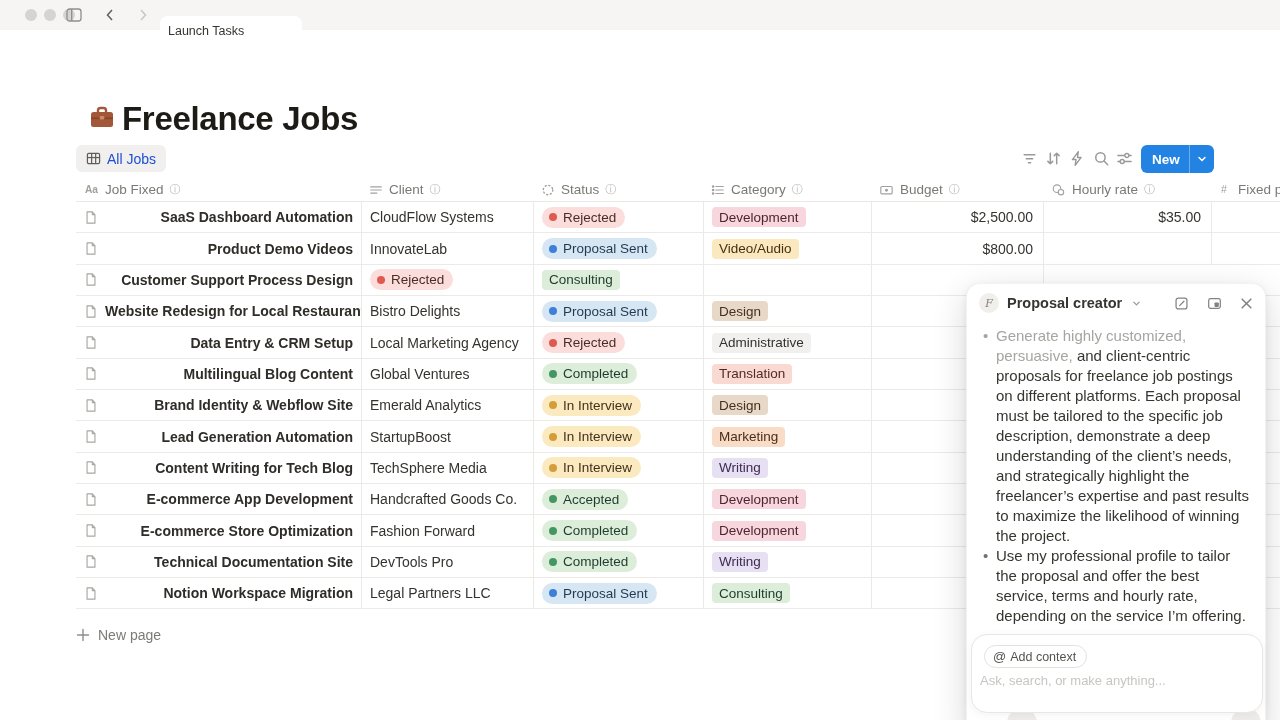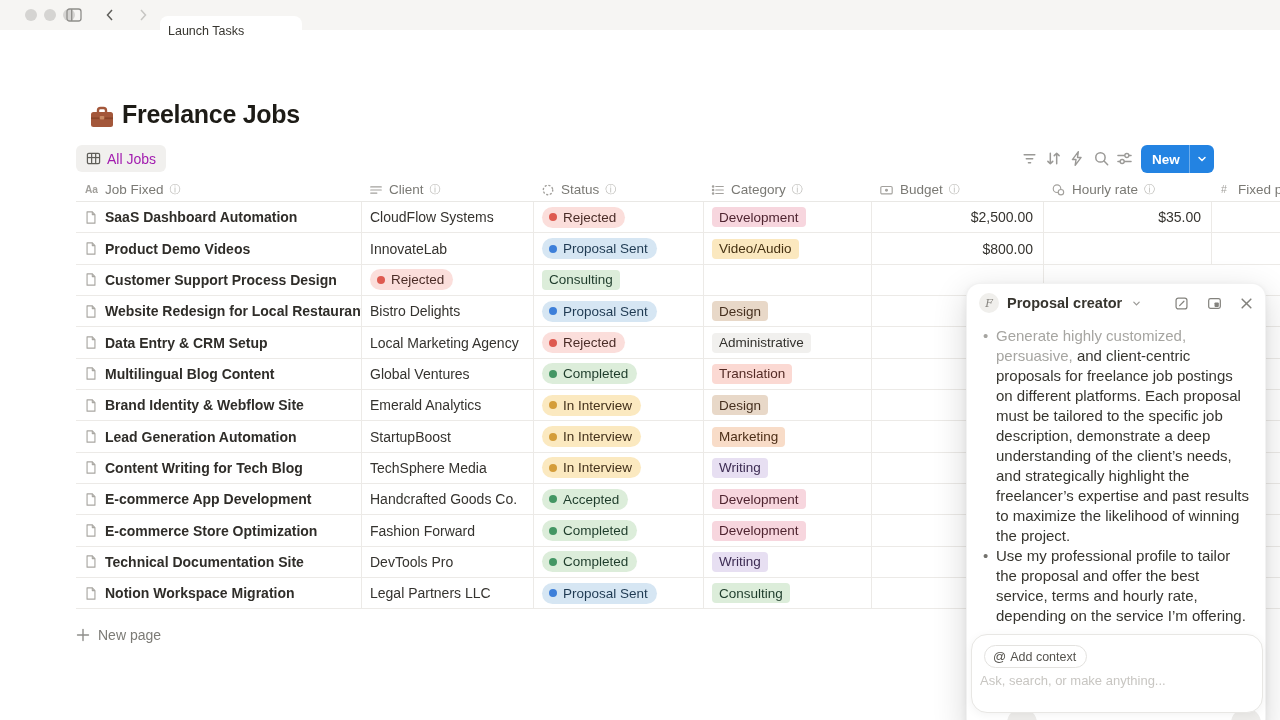--- a/index.html
+++ b/index.html
@@ -10,45 +10,45 @@
   #topbar { position:absolute; left:0; top:0; width:1280px; height:30px; background:#f6f5f3; }
   .traffic { position:absolute; top:9px; width:12px; height:12px; border-radius:50%; background:#d5d4d2; }
   #sidebar-toggle { position:absolute; left:66px; top:8px; color:#8f8e8b; }
   .navchev { position:absolute; top:7px; font-size:15px; line-height:16px; }
   #tab-active { position:absolute; left:160px; top:16px; width:142px; height:30px; background:#ffffff;
     border-radius:8px 8px 0 0; display:flex; align-items:center; padding-left:8px; }
   #tab-active span { font-size:12.5px; color:#37352f; }
 
   
   #page-icon { position:absolute; left:88px; top:103px; }
-  #page-title { position:absolute; left:122px; top:100px; font-size:25px; font-weight:700; color:#1d1b16; letter-spacing:-0.3px; }
+  #page-title { position:absolute; left:122px; top:100px; font-size:33px; font-weight:700; color:#1d1b16; letter-spacing:-0.3px; }
   #view-tab { position:absolute; left:76px; top:145px; height:27px; background:#f1f0ee; border-radius:6px;
     display:flex; align-items:center; gap:6px; padding:0 10px; }
-  #view-tab span { font-size:14px; font-weight:500; color:#a21caf;text-align:center; }
+  #view-tab span { font-size:14px; font-weight:500; color:#1d4ed8;text-align:center; }
 
   
   .tbicon { position:absolute; top:150px; width:17px; height:17px; color:#9a9996; cursor:pointer; }
   #new-button { position:absolute; left:1141px; top:145px; height:28px; border-radius:6px;
     display:flex; align-items:center; color:#fff; font-size:13.5px; font-weight:600; overflow:hidden; cursor:pointer; }
   #new-button .nb-main { padding:0 9px 0 11px; height:100%; display:flex; align-items:center; }
   #new-button .nb-divider { width:1px; height:100%; background:rgba(255,255,255,0.35); }
   #new-button .nb-chev { padding:0 7px; height:100%; display:flex; align-items:center; }
 
   
   #table { position:absolute; left:76px; top:178px; width:1204px; }
   .trow { display:grid; grid-template-columns:285px 172px 170px 168px 172px 168px 1fr; }
   #table-header { height:24px; border-bottom:1px solid #e9e8e5; }
   #table-header .th { display:flex; align-items:center; gap:6px; padding:0 8px; color:#7a7974;
     font-size:13.5px; white-space:nowrap; overflow:hidden; cursor:pointer; }
   #table-header .th .hicon { color:#a3a19d; display:flex; }
   .info-glyph { font-size:11px; color:#b8b7b3; }
   .tr { height:31.35px; border-bottom:1px solid #eceae7; }
   .tr .td { display:flex; align-items:center; padding:0 8px; font-size:14px; overflow:hidden; white-space:nowrap; }
   .tr .td + .td { border-left:1px solid #eceae7; }
-  .td-name { gap:7px; font-weight:600; color:#2f2d29; cursor:pointer; }
+  .td-name { gap:7px; font-weight:600; color:#2f2d29; cursor:pointer;justify-content:space-between; }
   .td-name .picon { color:#a9a7a2; display:flex; flex:0 0 auto; }
   .td-client { color:#35332f; }
   .td-num { justify-content:flex-end; color:#35332f; padding-right:10px !important; }
   .pill-status { display:inline-flex; align-items:center; gap:6px; border-radius:999px;
     padding:3px 9px 3px 7px; font-size:13.5px; line-height:15px; cursor:pointer; }
   .pill-status .dot { width:8px; height:8px; border-radius:50%; flex:0 0 auto; }
   .pill-cat { display:inline-block; border-radius:4px; padding:2.5px 7px; font-size:13.5px; line-height:15px; cursor:pointer; }
   #new-page { position:absolute; left:76px; top:621px; height:28px; display:flex; align-items:center; gap:8px;
     color:#7c7b76; font-size:14px; cursor:pointer; }
   #new-page .plus { display:flex; color:#8f8e8a; }

